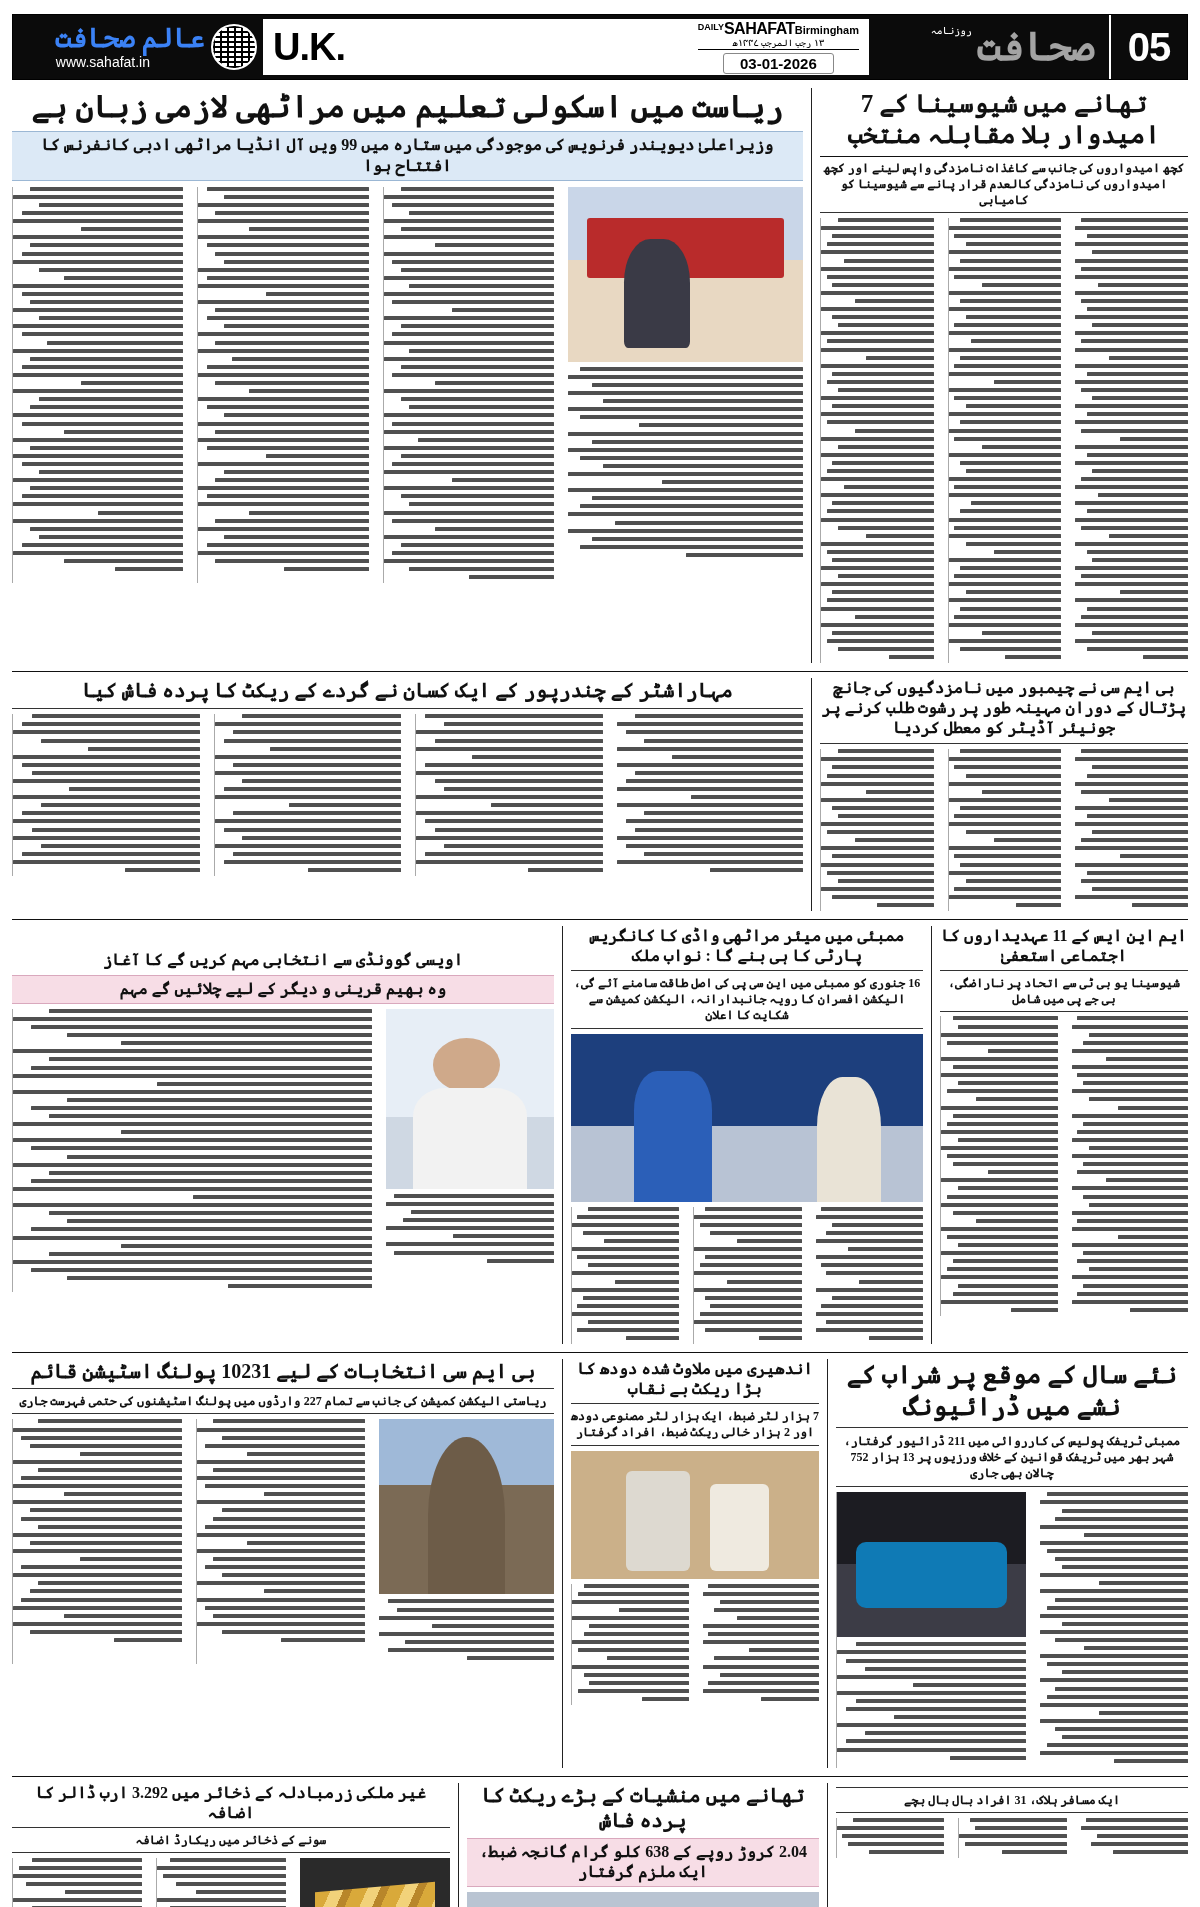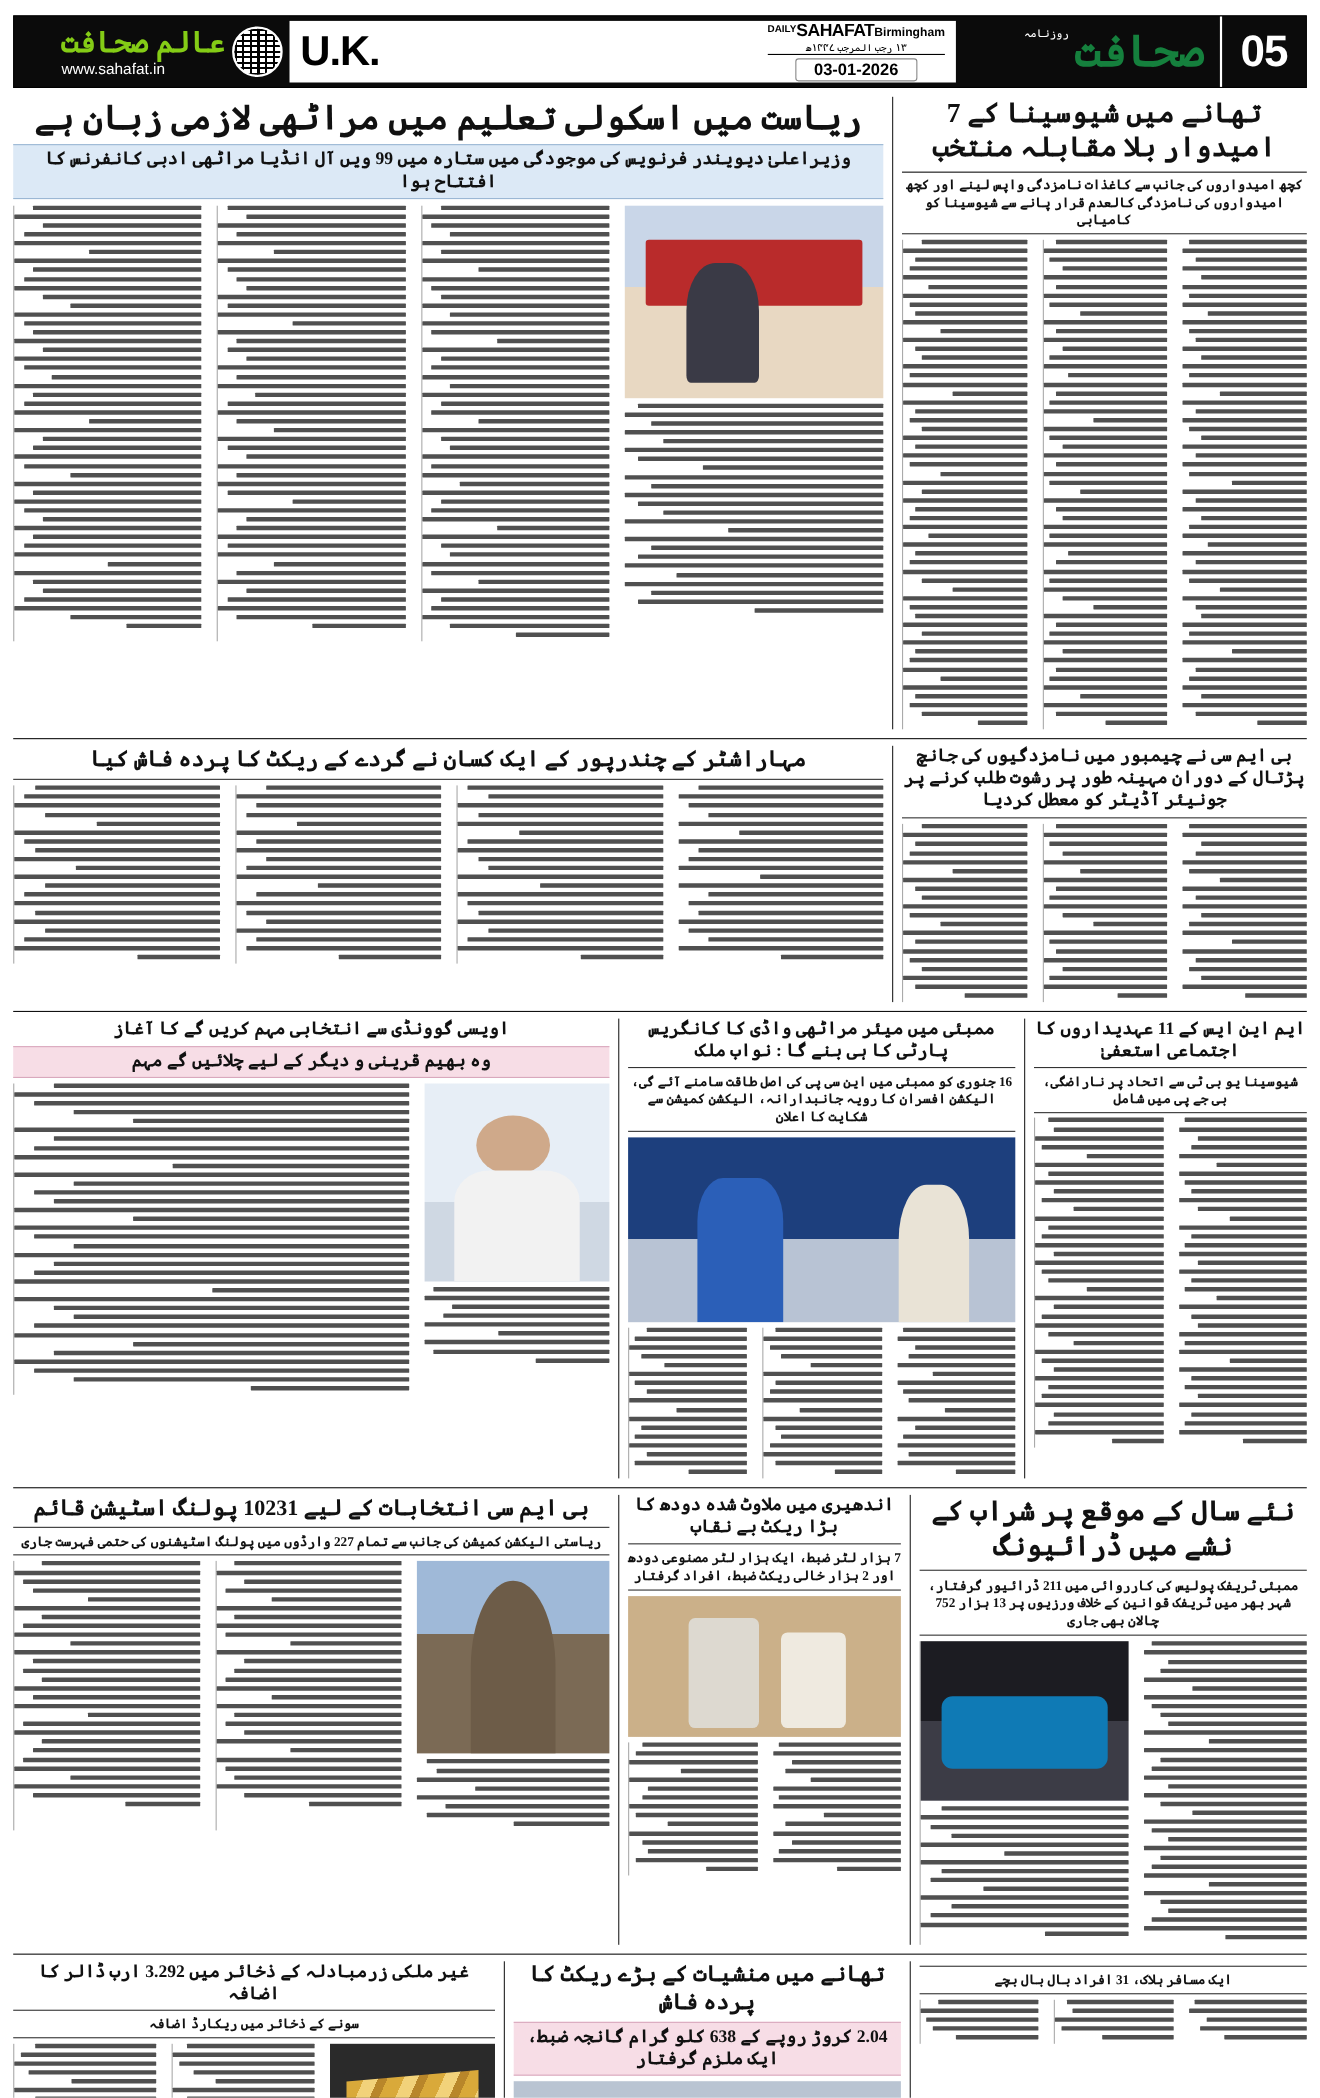--- a/index.html
+++ b/index.html
@@ -24,21 +24,21 @@
     width:78px; background:#0b0b0b; color:#fff;
     display:flex; align-items:center; justify-content:center;
     font-family:"Liberation Sans", sans-serif; font-weight:bold;
     font-size:40px; letter-spacing:-1px;
     border-left:2px solid #fff;
   }
   .mh-logo-ur {
     display:flex; align-items:center; justify-content:flex-start;
     padding-right:14px; min-width:240px;
   }
-  .mh-logo-ur .big { font-size:40px; font-weight:bold; color:#15803d; line-height:1; }
+  .mh-logo-ur .big { font-size:40px; font-weight:bold; color:#a3a3a3; line-height:1; }
   .mh-logo-ur .small { font-size:10px; color:#fff; margin-right:6px; align-self:flex-start; margin-top:10px;}
   .mh-white {
     flex:1; background:#ffffff; color:#000; margin:4px 0;
     display:flex; align-items:center; justify-content:space-between;
     padding:0 10px;
   }
   .mh-brandbox { text-align:center; direction:ltr; font-family:"Liberation Sans", sans-serif; }
   .mh-brandbox .line1 { font-size:9px; font-weight:bold; letter-spacing:0; }
   .mh-brandbox .line1 .daily { font-size:9px; vertical-align:super; }
   .mh-brandbox .line1 .sahafat { font-size:16px; letter-spacing:-0.5px; }
@@ -50,21 +50,21 @@
   }
   .mh-uk { font-family:"Liberation Sans", sans-serif; font-weight:bold; font-size:38px; direction:ltr; letter-spacing:-1px;}
   .mh-right { width:250px; background:#0b0b0b; display:flex; align-items:center; gap:6px; padding-right:6px;}
   .mh-globe { width:46px; height:46px; border-radius:50%;
     background:
       repeating-linear-gradient(0deg,#000 0 2px,#fff 2px 5px),
       #fff;
     border:2px solid #fff; flex:0 0 auto; position:relative; overflow:hidden;}
   .mh-globe:after{content:"";position:absolute;inset:0;border-radius:50%;
     background:repeating-linear-gradient(90deg,#000 0 2px,transparent 2px 7px);}
-  .mh-alamre { color:#84cc16; font-size:27px; font-weight:bold; line-height:1; }
+  .mh-alamre { color:#3b82f6; font-size:27px; font-weight:bold; line-height:1; }
   .mh-url { color:#fff; font-size:14px; direction:ltr; font-family:"Liberation Sans", sans-serif; }
   .mh-rightstack{display:flex;flex-direction:column;align-items:flex-end;justify-content:center;gap:2px;}
 
   
   .rule { border-top:1.5px solid #111; }
   .rule-thin { border-top:1px solid #333; }
   .hl {
     font-weight:bold; line-height:1.25; text-align:center;
     font-family:"Liberation Serif", serif;
   }
@@ -854,21 +854,21 @@
             <div class="ln w100"></div>
             <div class="ln w85"></div>
             <div class="ln w95"></div>
             <div class="ln w50"></div>
           </div>
       </div>
     </div>
 
     <div class="vsep" style="margin:0 8px;"></div>
 
-    <div style="flex:1;">
+    <div style="flex:1;margin-top:24px;">
       <div class="hl hl-sm">اویسی گوونڈی سے انتخابی مہم کریں گے کا آغاز</div>
       <div class="kicker pink" style="margin:5px 0;">وہ بھیم قرینی و دیگر کے لیے چلائیں گے مہم</div>
       <div style="display:flex; gap:8px;">
         <div style="flex:0 0 168px;">
           <div class="photo ph-man" style="height:180px;"></div>
           <div class="txt" style="margin-top:5px;">
               <div class="ln w95"></div>
               <div class="ln w100"></div>
               <div class="ln w85"></div>
               <div class="ln w90"></div>

